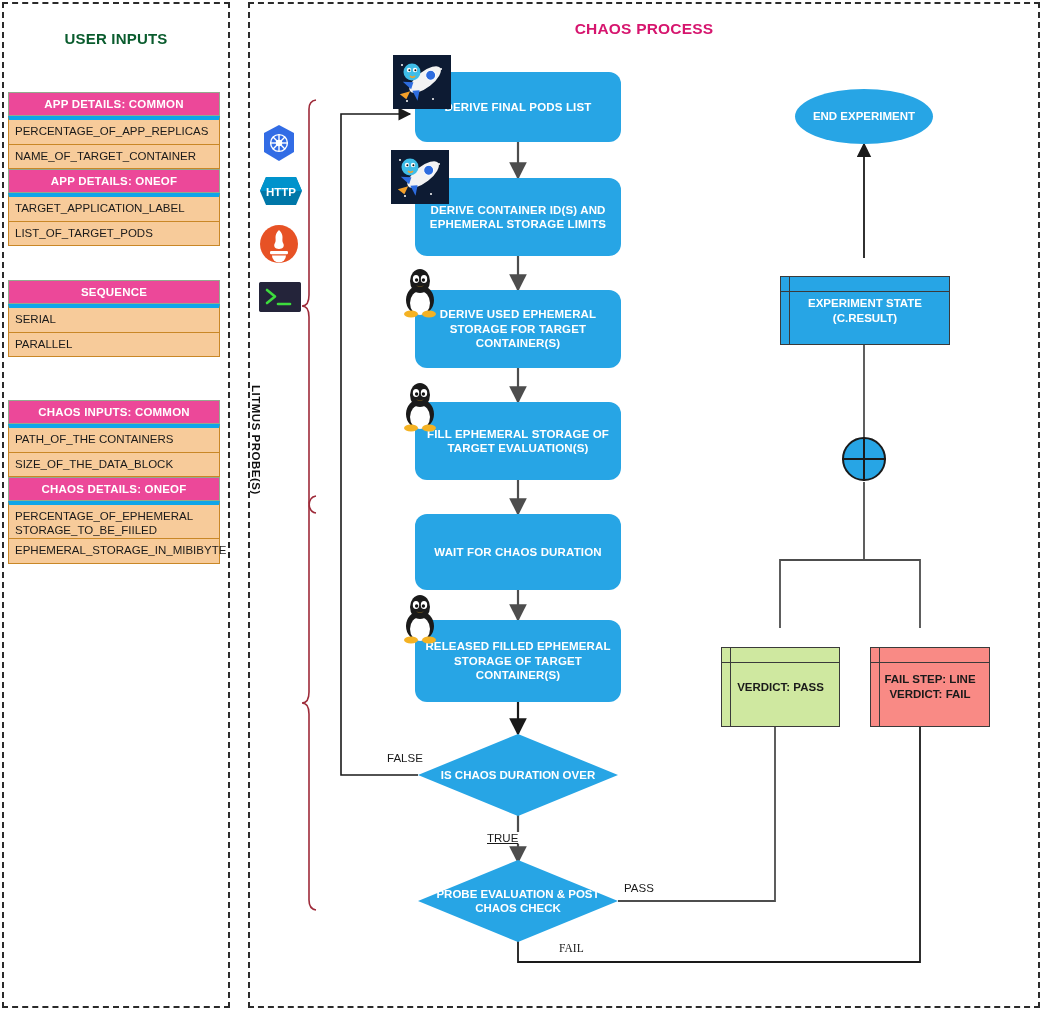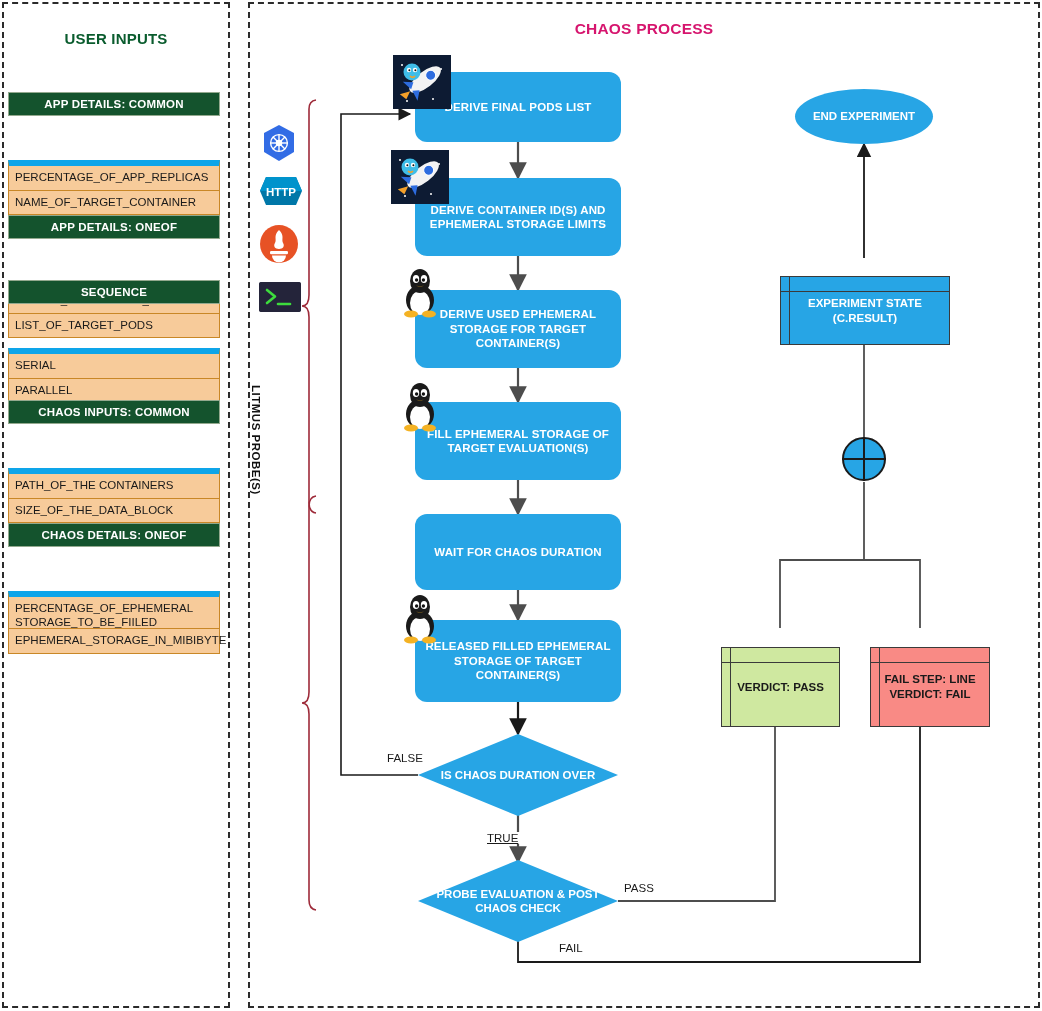--- a/index.html
+++ b/index.html
@@ -23,30 +23,30 @@
   .panel-title {
     position:absolute; width:100%; text-align:center;
     font-weight:bold; font-size:15px; letter-spacing:.2px;
   }
   #user-title { top:30px; color:#0a5c2e; }
   #chaos-title { top:20px; color:#d6156e; font-size:15.5px; }
 
   
   .tbl { position:absolute; left:8px; width:212px; }
   .tbl .hdr {
-    background:#14532d; color:#ffffff; font-weight:bold; font-size:11.5px;
+    background:#ec4899; color:#ffffff; font-weight:bold; font-size:11.5px;
     text-align:center; padding:5px 2px; border:1px solid #93a98e;
     letter-spacing:.2px;
   }
   .tbl .row {
     background:#f7cb9a; color:#1a1a1a; font-size:11.5px;
     padding:5px 6px; border:1px solid #c98726; border-top:none;
     line-height:1.18;
   }
-  .tbl .row.first { border-top:6px solid #0ea5e9;margin-top:44px; }
+  .tbl .row.first { border-top:4px solid #0ea5e9; }
 
   
   .sideicon { position:absolute; width:40px; height:40px; }
   .k8s-icon  { }
   .http-icon { }
   .prom-icon { }
   .term-icon { background:#24243a; border-radius:3px; }
 
   #probe-label {
     position:absolute; left:262px; top:385px;
@@ -336,21 +336,21 @@
   </div>
 
   <div class="diamond-wrap" style="left:418px;top:860px;width:200px;height:82px;">
     <div class="diamond-shape"></div>
     <div class="diamond-text">PROBE EVALUATION &amp; POST CHAOS CHECK</div>
   </div>
 
   <div class="edge-label" style="left:384px;top:752px;">FALSE</div>
   <div class="edge-label" style="left:484px;top:832px;text-decoration:underline;">TRUE</div>
   <div class="edge-label" style="left:621px;top:882px;">PASS</div>
-  <div class="edge-label" style="left:556px;top:942px;">FAIL</div>
+  <div class="edge-label" style="left:556px;top:942px;font-family:Liberation Serif, serif;">FAIL</div>
 
   <div class="ellipse" style="left:795px;top:89px;width:138px;height:55px;">END EXPERIMENT</div>
 
   <div class="docbox state" style="left:780px;top:257px;width:170px;height:69px;">EXPERIMENT STATE (C.RESULT)</div>
 
   <div class="junction" style="left:842px;top:437px;">
     <div class="h"></div>
     <div class="v"></div>
   </div>
 

